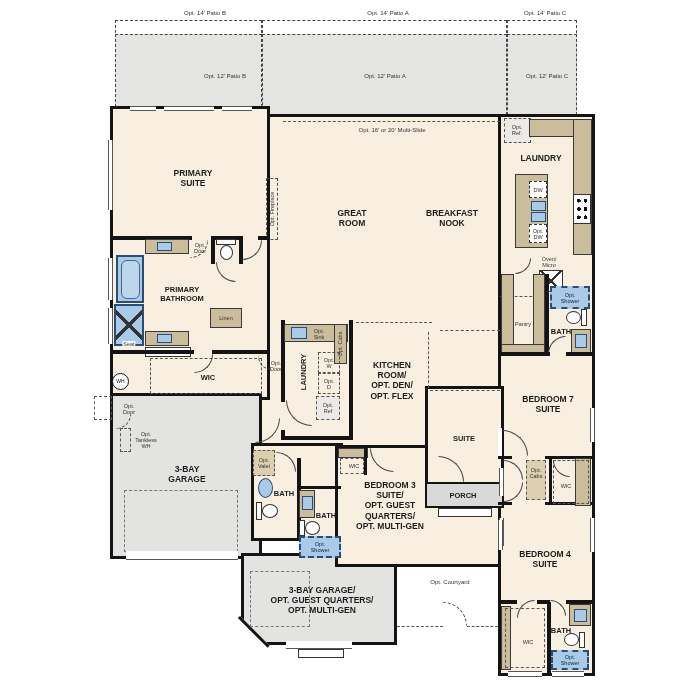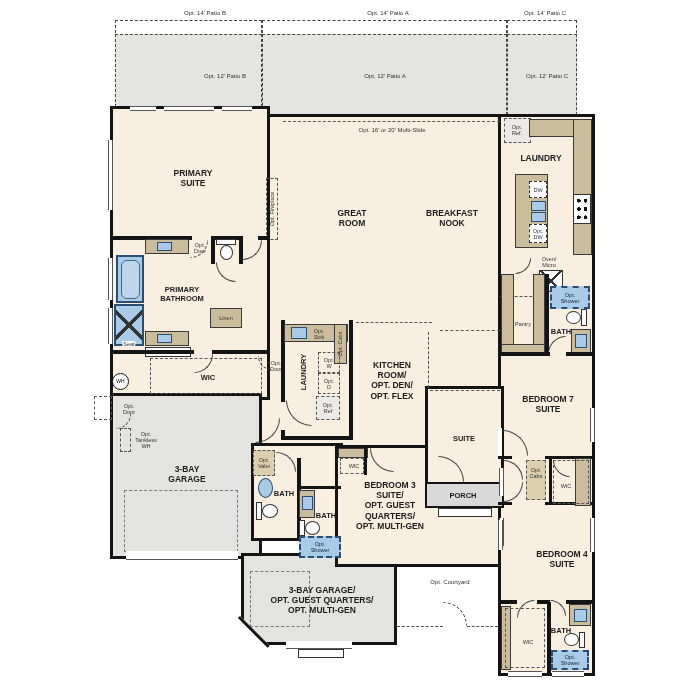--- a/index.html
+++ b/index.html
@@ -272,21 +272,21 @@
   <div class="dash" style="left:526px;top:460px;width:20px;height:40px;background:#dccfae"></div>
   <div class="lbl xs" style="left:536px;top:473px">Opt.
 Cabs</div>
   <div class="arc arc-tr" style="left:503px;top:460px;width:20px;height:20px"></div>
   <div class="arc arc-br" style="left:503px;top:482px;width:20px;height:20px"></div>
   <div class="tan" style="left:575px;top:458px;width:16px;height:48px"></div>
   <div class="dash" style="left:553px;top:460px;width:36px;height:44px;background:transparent"></div>
   <div class="lbl xs" style="left:566px;top:486px">WIC</div>
   <div class="arc arc-bl" style="left:553px;top:460px;width:17px;height:17px"></div>
 
-  <div class="lbl" style="left:562px;top:559px">BEDROOM 4
+  <div class="lbl" style="left:545px;top:559px">BEDROOM 4
 SUITE</div>
   <div class="winv" style="left:590px;top:518px;width:5px;height:34px"></div>
   <div class="winv" style="left:498px;top:520px;width:5px;height:30px"></div>
   <div class="wall" style="left:498px;top:600px;width:19px;height:4px"></div>
   <div class="wall" style="left:537px;top:600px;width:13px;height:4px"></div>
   <div class="wall" style="left:566px;top:600px;width:29px;height:4px"></div>
   <div class="wall" style="left:547px;top:602px;width:4px;height:72px"></div>
   <div class="arc arc-tl" style="left:517px;top:600px;width:18px;height:18px"></div>
   <div class="arc arc-tr" style="left:550px;top:600px;width:16px;height:16px"></div>
   <div class="tan" style="left:501px;top:606px;width:10px;height:64px"></div>

